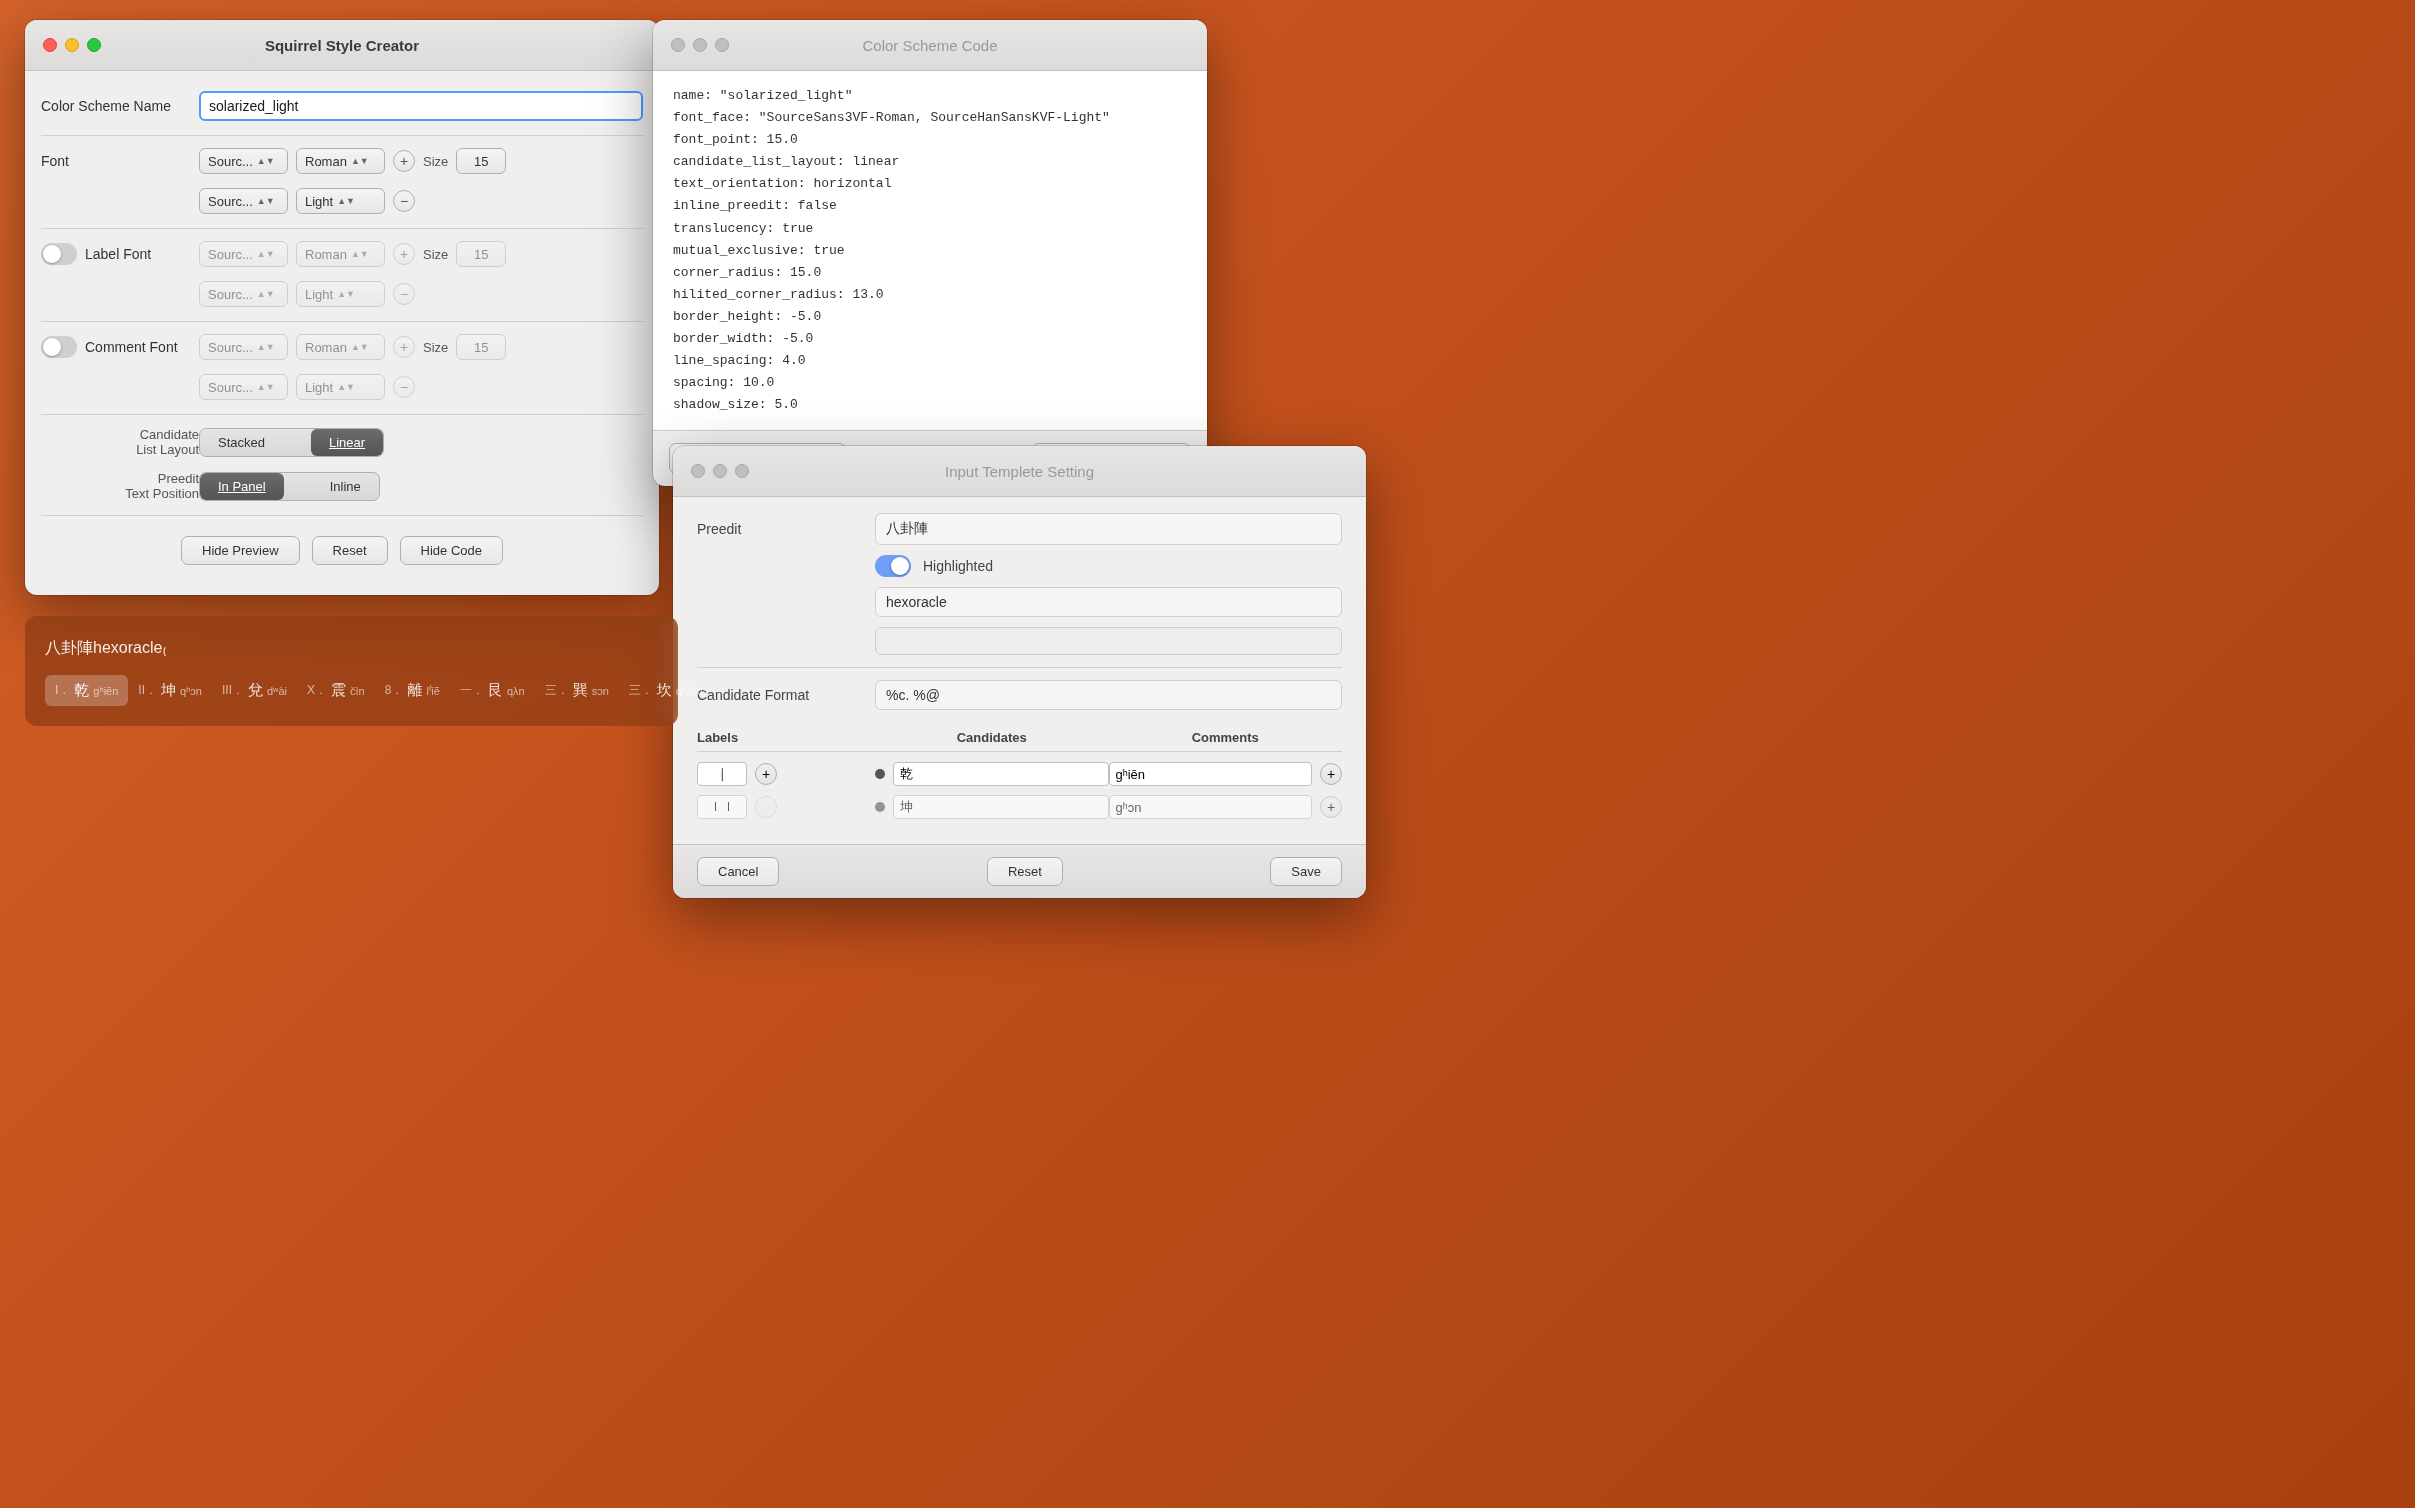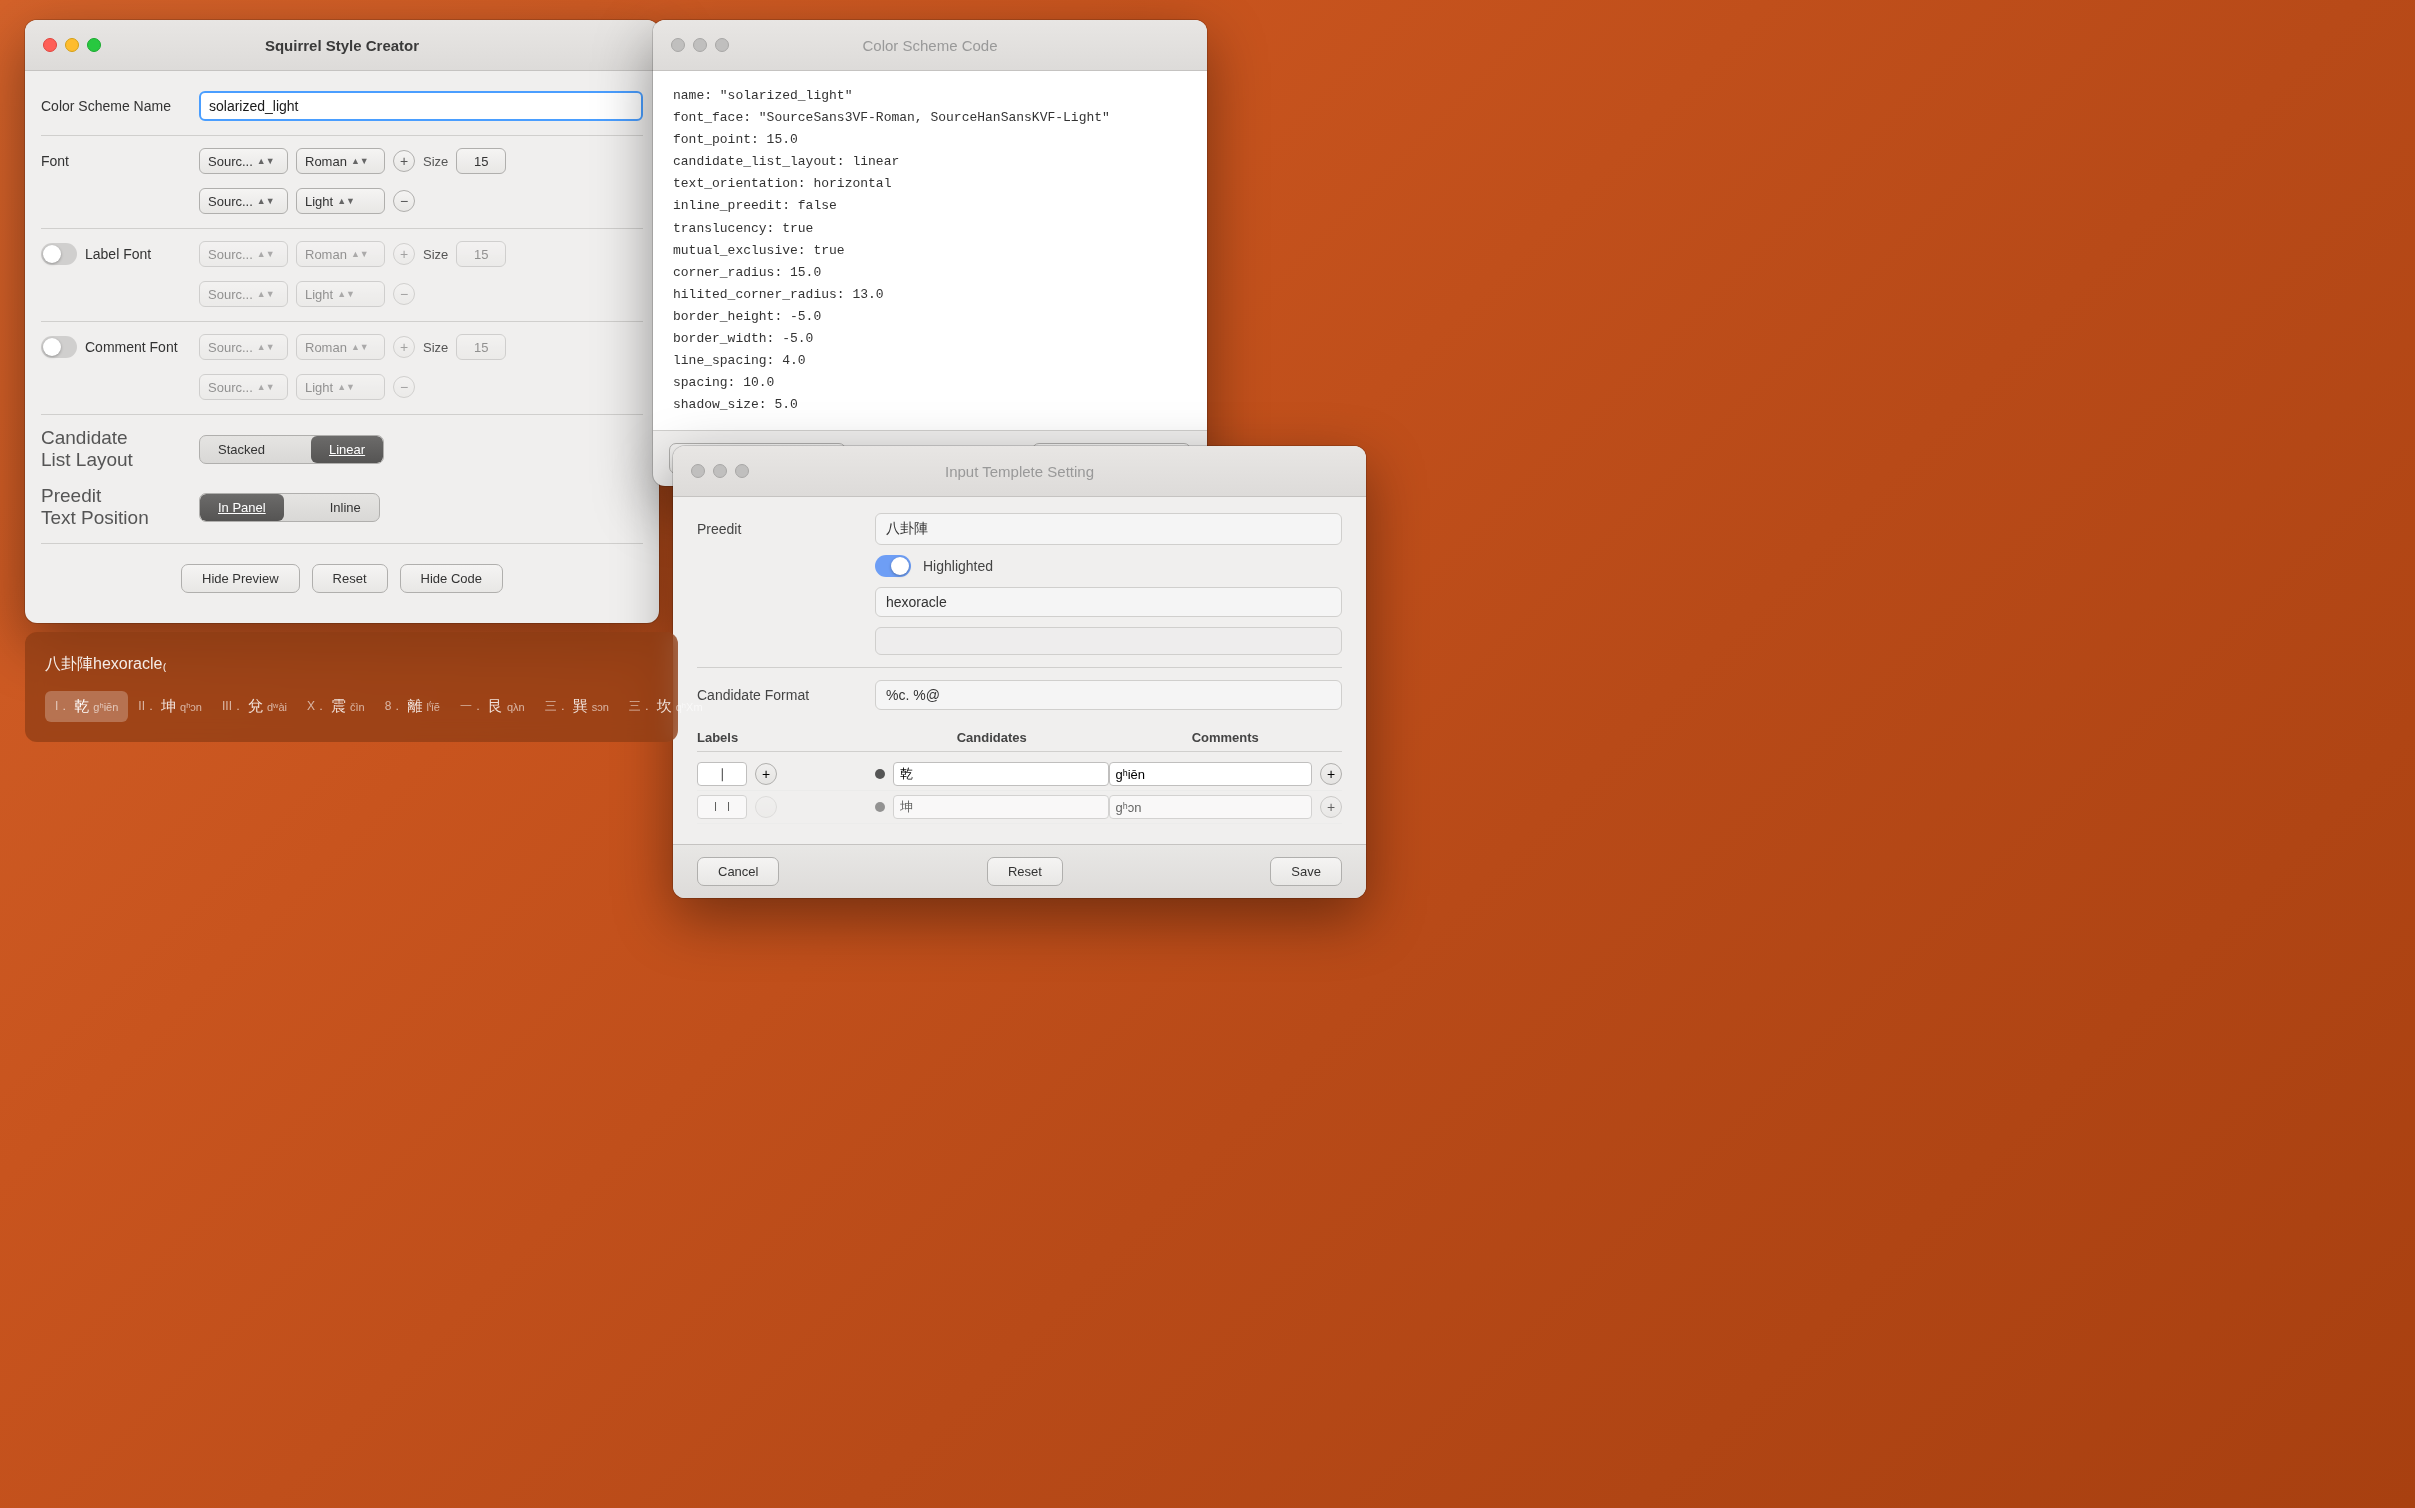--- a/index.html
+++ b/index.html
@@ -196,24 +196,25 @@
       left: 16px;
     }
 
     .divider {
       height: 1px;
       background: #d0cfcd;
       margin: 12px 0;
     }
 
     .section-label {
-      font-size: 19px;
+      font-size: 13px;
       color: #555;
       width: 158px;
       flex-shrink: 0;
+      text-align: right;
     }
 
     .seg-control {
       display: flex;
       background: linear-gradient(180deg, #e5e4e2 0%, #d9d8d6 100%);
       border: 1px solid #b0afad;
       border-radius: 7px;
       overflow: hidden;
       gap: 28px;
     }
@@ -441,21 +442,20 @@
     
     .preview-panel {
       position: absolute;
       left: 25px;
       top: 616px;
       width: 653px;
       background: rgba(140, 60, 20, 0.7);
       border-radius: 12px;
       padding: 20px;
       backdrop-filter: blur(10px);
-      margin-top: 16px;
     }
 
     .preview-input-line {
       font-size: 16px;
       color: rgba(255,255,255,0.9);
       margin-bottom: 16px;
     }
 
     .preview-candidates {
       display: flex;

